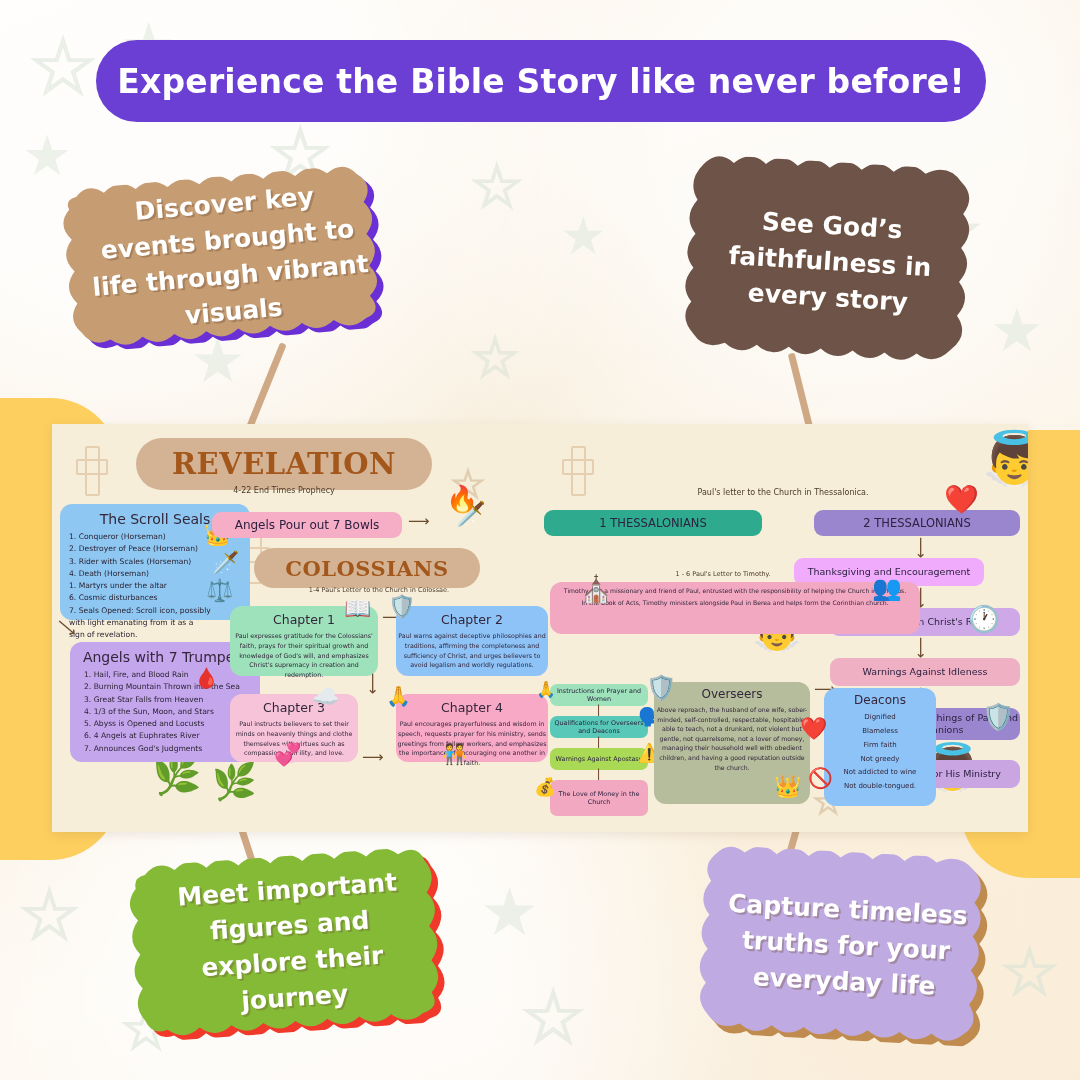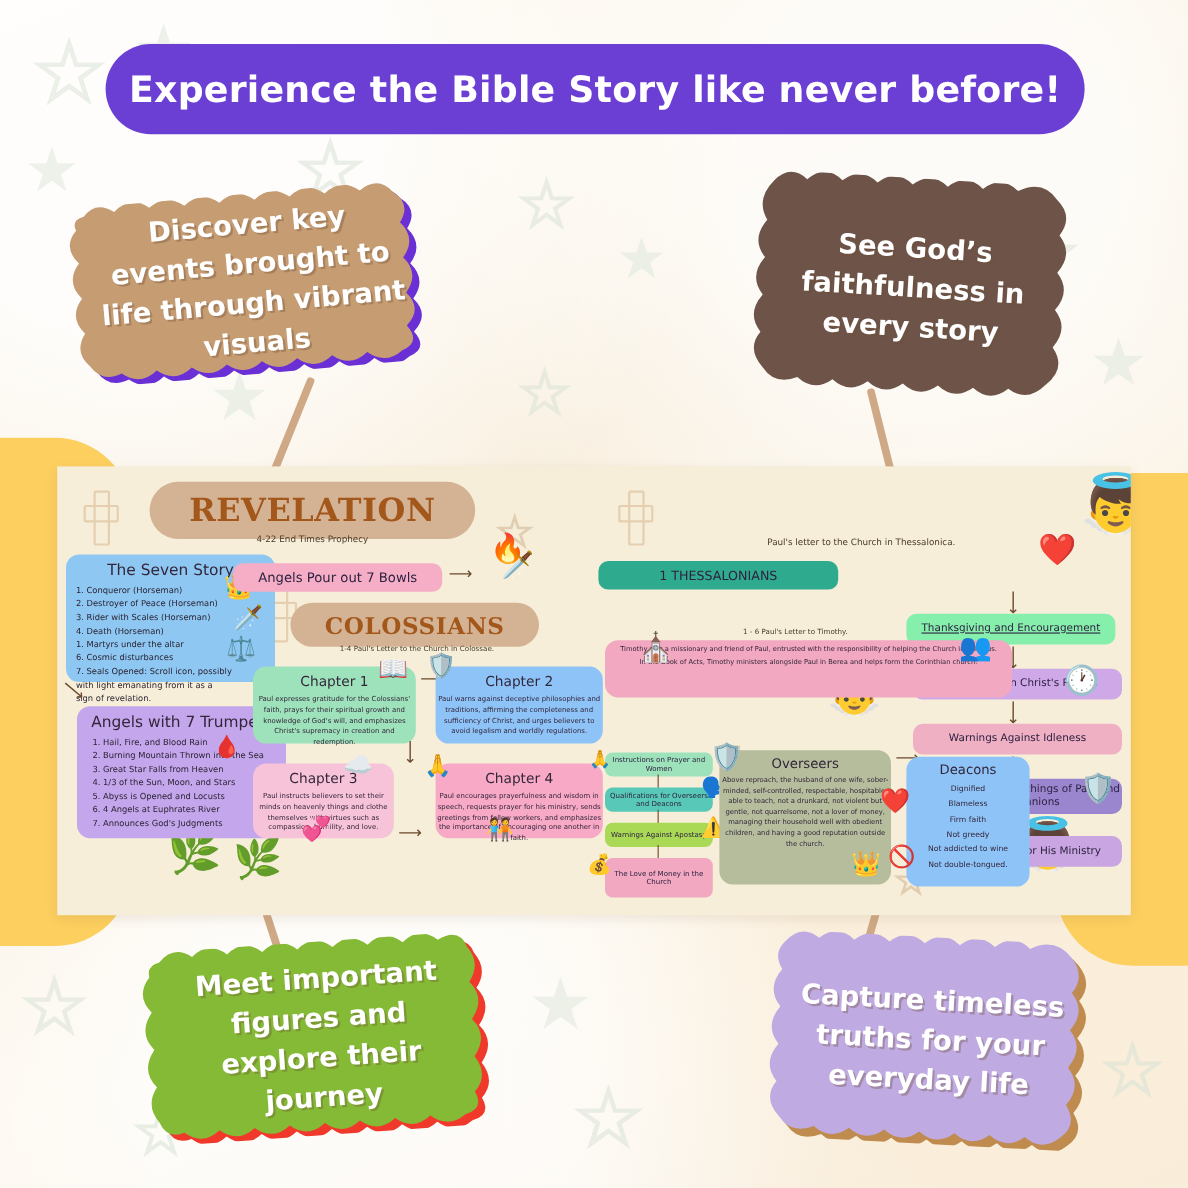--- a/index.html
+++ b/index.html
@@ -202,21 +202,21 @@
   <div class="doodle" style="left:398px; top:40px;  font-size:40px;">☆</div>
   <div class="doodle" style="left:436px; top:290px; font-size:44px;">☆</div>
   <div class="doodle" style="left:760px; top:360px; font-size:36px;">☆</div>
 
   <div class="title-pill" style="left:84px; top:14px; width:296px; height:52px;">
     <span class="t" style="font-size:29px;">REVELATION</span>
   </div>
   <div class="title-sub" style="left:84px; top:62px; width:296px;">4-22 End Times Prophecy</div>
 
   <div class="box" style="left:8px; top:80px; width:190px; height:116px; background:#8ec7f2;">
-    <span class="bh" style="font-size:14px; padding-top:7px;">The Seven Story</span>
+    <span class="bh" style="font-size:14px; padding-top:7px;">The Scroll Seals</span>
     <div class="lst">
       <div>1. Conqueror (Horseman)</div>
       <div>2. Destroyer of Peace (Horseman)</div>
       <div>3. Rider with Scales (Horseman)</div>
       <div>4. Death (Horseman)</div>
       <div>1. Martyrs under the altar</div>
       <div>6. Cosmic disturbances</div>
       <div>7. Seals Opened: Scroll icon, possibly</div>
       <div>   with light emanating from it as a</div>
       <div>   sign of revelation.</div>
@@ -239,21 +239,21 @@
       <div>7. Announces God's Judgments</div>
     </div>
   </div>
   <div class="emoji" style="left:142px; top:244px; font-size:20px;">🩸</div>
 
   <div class="barlabel" style="left:160px; top:88px; width:190px; height:26px; background:#f5aec6; font-size:12px;">Angels Pour out 7 Bowls</div>
   <div class="arrow-d" style="left:356px; top:90px;">⟶</div>
   <div class="emoji" style="left:394px; top:62px; font-size:26px;">🔥</div>
   <div class="emoji" style="left:404px; top:78px; font-size:24px;">🗡️</div>
 
-  <div class="title-pill" style="left:212px; top:124px; width:226px; height:40px;">
+  <div class="title-pill" style="left:202px; top:124px; width:226px; height:40px;">
     <span class="t" style="font-size:21px;">COLOSSIANS</span>
   </div>
   <div class="title-sub" style="left:214px; top:162px; width:226px; font-size:6.5px;">1-4 Paul's Letter to the Church in Colossae.</div>
 
   <div class="box" style="left:178px; top:182px; width:148px; height:70px; background:#9ee2bb;">
     <span class="bh" style="padding-top:6px;">Chapter 1</span>
     <span class="bt" style="padding-top:4px;">Paul expresses gratitude for the Colossians' faith, prays for their spiritual growth and knowledge of God's will, and emphasizes Christ's supremacy in creation and redemption.</span>
   </div>
   <div class="emoji" style="left:292px; top:174px; font-size:22px;">📖</div>
   <div class="arrow-d" style="left:330px; top:186px;">⟶</div>
@@ -276,24 +276,25 @@
     <span class="bh" style="padding-top:6px;">Chapter 4</span>
     <span class="bt" style="padding-top:4px;">Paul encourages prayerfulness and wisdom in speech, requests prayer for his ministry, sends greetings from fellow workers, and emphasizes the importance of encouraging one another in faith.</span>
   </div>
   <div class="emoji" style="left:334px; top:262px; font-size:20px;">🙏</div>
   <div class="emoji" style="left:390px; top:320px; font-size:20px;">🧑‍🤝‍🧑</div>
   <div class="arrow-d" style="left:310px; top:326px;">⟶</div>
 
   <div class="title-sub" style="left:548px; top:64px; width:366px;">Paul's letter to the Church in Thessalonica.</div>
 
   <div class="barlabel" style="left:492px; top:86px; width:218px; height:26px; background:#2eab8e; font-size:11.5px;">1 THESSALONIANS</div>
+  <div class="barlabel" style="left:762px; top:86px; width:206px; height:26px; background:#9a86cf; font-size:11.5px;">2 THESSALONIANS</div>
   <div class="emoji" style="left:892px; top:62px; font-size:28px;">❤️</div>
 
   <div class="arrow-d" style="left:858px; top:116px; transform:rotate(90deg);">⟶</div>
-  <div class="barlabel" style="left:772px; top:134px; width:190px; height:28px; background:#86efac; font-size:9.5px;text-decoration:underline;">Thanksgiving and Encouragement</div>
+  <div class="barlabel" style="left:742px; top:134px; width:190px; height:28px; background:#f0abfc; font-size:9.5px;">Thanksgiving and Encouragement</div>
   <div class="arrow-d" style="left:858px; top:166px; transform:rotate(90deg);">⟶</div>
   <div class="barlabel" style="left:778px; top:184px; width:190px; height:28px; background:#cfa8e8; font-size:9.5px;">Clarification on Christ's Return</div>
   <div class="emoji" style="left:916px; top:182px; font-size:26px;">🕐</div>
   <div class="arrow-d" style="left:858px; top:216px; transform:rotate(90deg);">⟶</div>
   <div class="barlabel" style="left:778px; top:234px; width:190px; height:28px; background:#f0b0c4; font-size:9.5px;">Warnings Against Idleness</div>
   <div class="arrow-d" style="left:858px; top:266px; transform:rotate(90deg);">⟶</div>
   <div class="barlabel" style="left:778px; top:284px; width:190px; height:32px; background:#9a86cf; font-size:9.5px;">Standing Firm on Teachings of Paul and His Companions</div>
   <div class="emoji" style="left:930px; top:280px; font-size:26px;">🛡️</div>
   <div class="arrow-d" style="left:858px; top:318px; transform:rotate(90deg);">⟶</div>
   <div class="barlabel" style="left:778px; top:336px; width:190px; height:28px; background:#c9a5e2; font-size:9.5px;">Requests Prayer for His Ministry</div>

